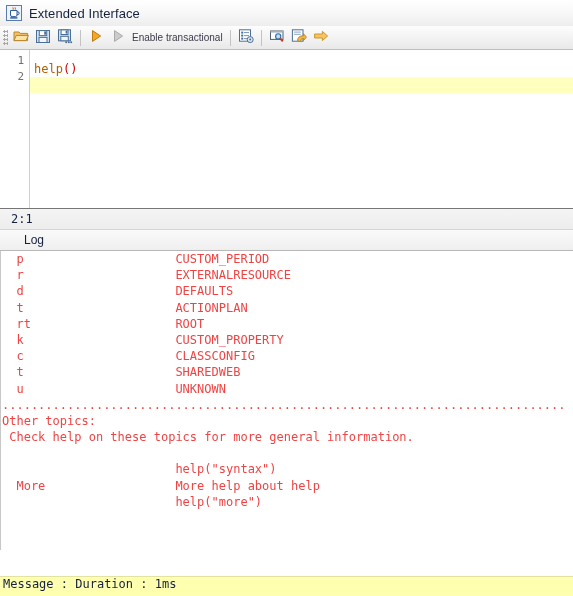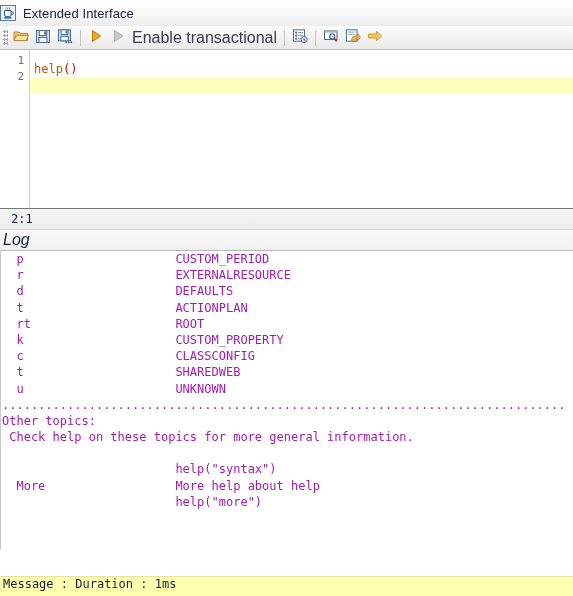--- a/index.html
+++ b/index.html
@@ -15,20 +15,21 @@
     font-size: 12px;
     color: #1a1a2e;
   }
 
   
   .titlebar {
     height: 26px;
     background: linear-gradient(to bottom, #ffffff 0%, #f6f6f6 60%, #ededed 100%);
     display: flex;
     align-items: center;
+    padding-left: 6px;
     box-sizing: border-box;
   }
   .title-icon {
     width: 16px;
     height: 16px;
     margin-right: 7px;
     flex: 0 0 auto;
     position: relative;
   }
   .title-text {
@@ -65,21 +66,21 @@
     flex: 0 0 auto;
   }
   .tb-sep {
     width: 1px;
     height: 16px;
     background: #c3c3c3;
     margin: 0 4px;
     flex: 0 0 auto;
   }
   .tb-label {
-    font-size: 16px;
+    font-size: 10px;
     color: #3b3b4a;
     padding: 0 3px;
     white-space: nowrap;
   }
 
   
   .editor {
     height: 158px;
     background: #ffffff;
     position: relative;
@@ -145,43 +146,42 @@
   
   .logtab {
     height: 21px;
     background: linear-gradient(to bottom, #fafafa 0%, #efefef 100%);
     border-bottom: 1px solid #b8b8b8;
     display: flex;
     align-items: center;
     box-sizing: border-box;
   }
   .logtab .lbl {
-    font-size: 16px;
+    font-size: 12px;
     color: #16213e;
-    padding-left: 3px;
-    font-style: italic;
+    padding-left: 24px;
   }
 
   
   .logout {
     background: #ffffff;
     height: 299px;
     box-sizing: border-box;
     border-left: 1px solid #c8c8c8;
     padding-left: 1px;
     overflow: hidden;
     position: relative;
   }
   .logout .row {
     font-family: "DejaVu Sans Mono", monospace;
     font-size: 12px;
     line-height: 16.2px;
     height: 16.2px;
     white-space: pre;
-    color: #a21caf;
+    color: #ef4444;
     letter-spacing: 0px;
   }
 
   
   .msgbar {
     height: 20px;
     background: #ffffb0;
     border-top: 1px solid #e3e3a0;
     display: flex;
     align-items: flex-start;

